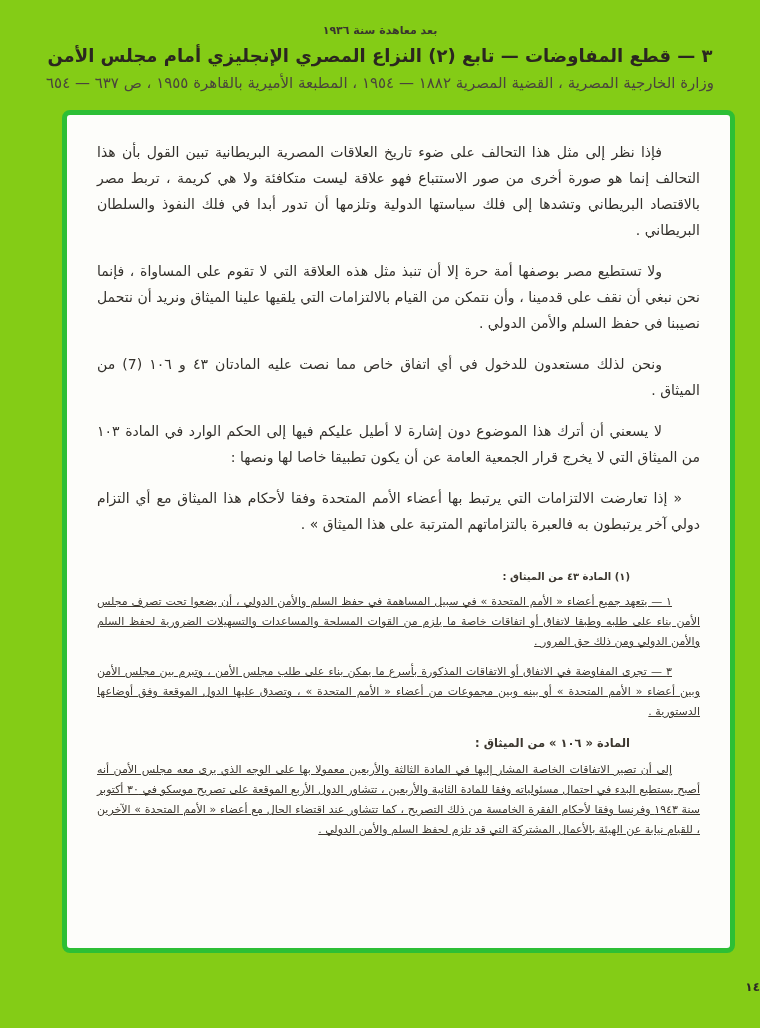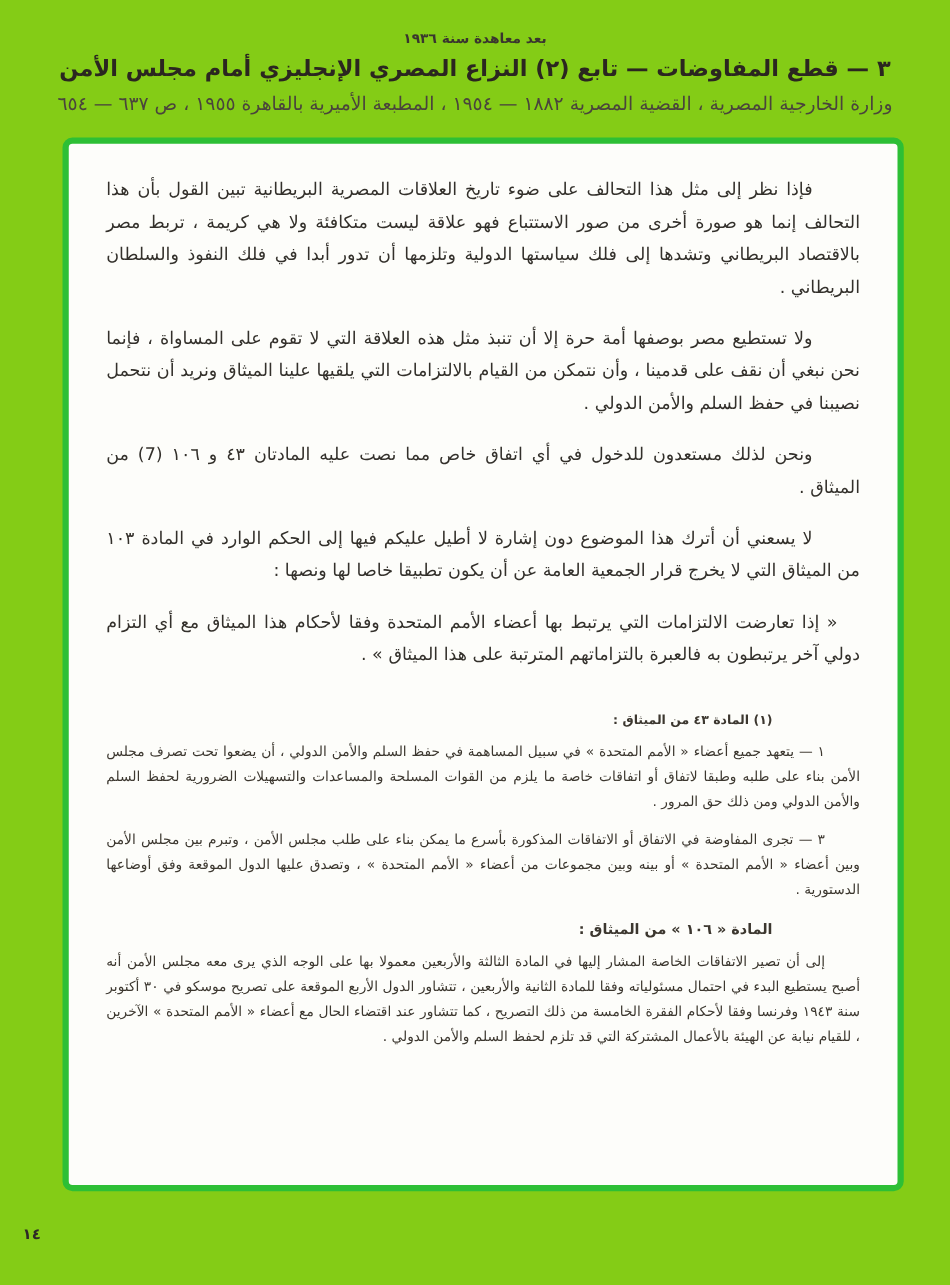--- a/index.html
+++ b/index.html
@@ -37,21 +37,21 @@
   }
   .header-line3 {
     font-size: 15px;
     margin-top: 8px;
     color: #4a443c;
   }
 
   
   .frame {
     position: absolute;
-    left: 50px;
+    left: 62px;
     top: 110px;
     width: 673px;
     height: 843px;
     border: 5px solid #2dbf35;
     border-radius: 8px;
     background: #fdfdfa;
     box-sizing: border-box;
     padding: 24px 30px 16px 30px;
   }
 
@@ -81,34 +81,35 @@
   .footnote .fn-heading {
     font-size: 10px;
     margin: 0 70px 10px 0;
     font-weight: bold;
   }
   .footnote p.fn-item {
     font-size: 11px;
     line-height: 20px;
     margin: 0 0 10px 0;
     text-indent: 28px;
+    text-decoration: underline;
   }
   .footnote .fn-heading2 {
     font-size: 11.5px;
     margin: 14px 70px 10px 0;
     font-weight: bold;
   }
 
   
   .footer {
     position: absolute;
     left: 18px;
     right: 0;
     top: 976px;
-    text-align: left;
+    text-align: right;
   }
   .page-number {
     font-size: 12px;
     font-weight: bold;
     color: #2e2a26;
   }
 </style>
 </head>
 <body>
 

